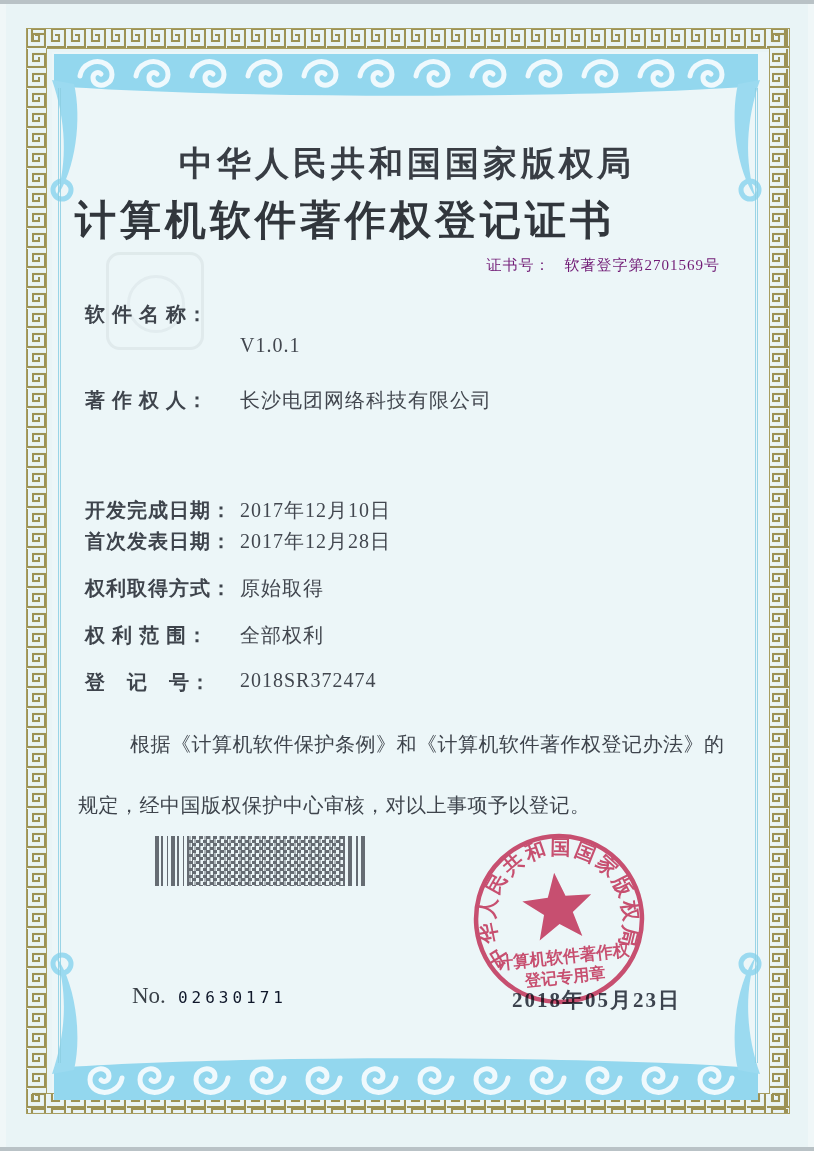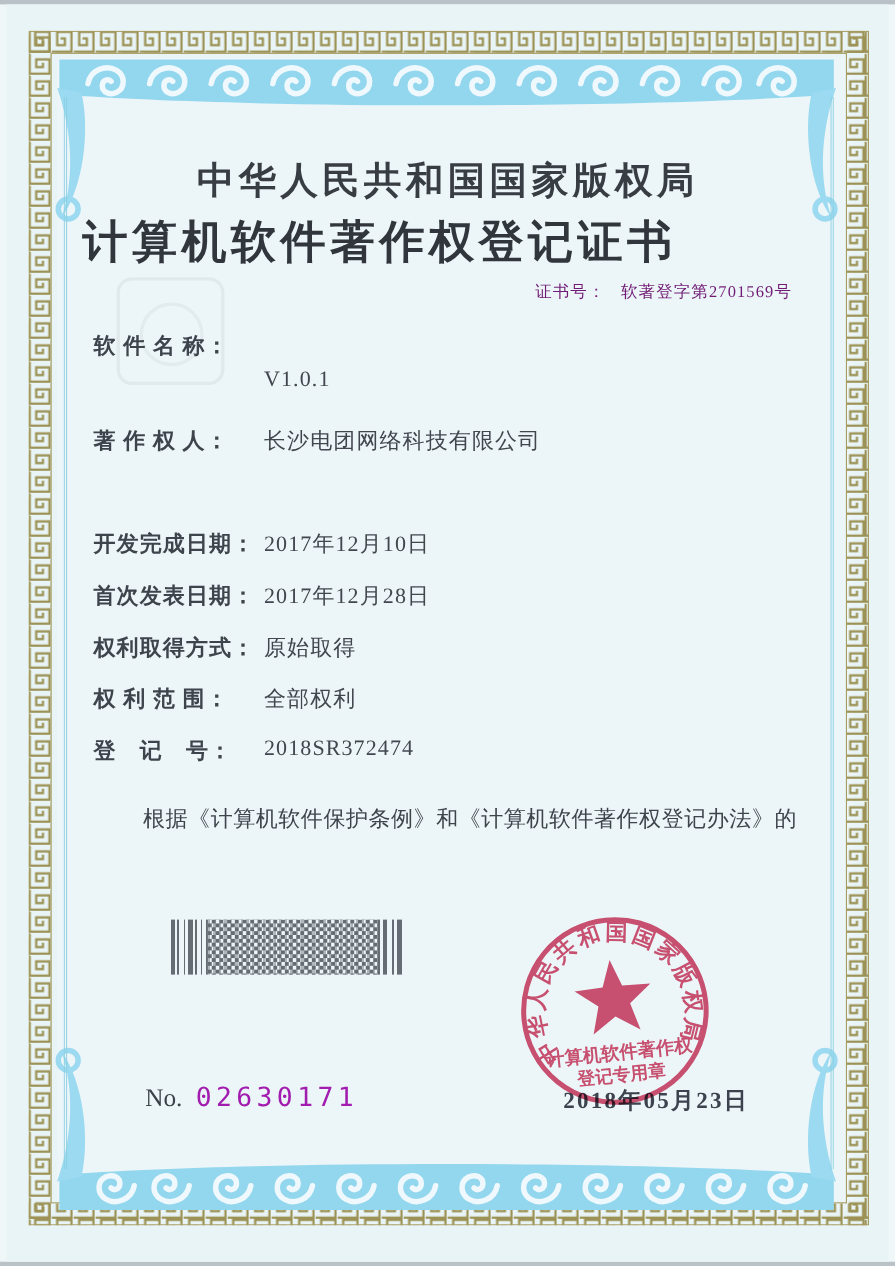--- a/index.html
+++ b/index.html
@@ -71,21 +71,21 @@
   .seal{
     position:absolute;left:472px;top:832px;width:174px;height:174px;z-index:2;
     transform:rotate(-6deg);opacity:.88;mix-blend-mode:multiply;
   }
   .issue-date{
     position:absolute;left:512px;top:986px;z-index:1;
     font-size:21px;color:#3c434e;letter-spacing:2px;font-weight:600;
   }
   .serial{position:absolute;left:132px;top:983px;font-size:23px;color:#3a4148;}
   .serial .serial-number{
-    font-family:"DejaVu Sans Mono",monospace;font-size:24px;color:#a21caf;
+    font-family:"DejaVu Sans Mono",monospace;font-size:16px;color:#0f172a;
     letter-spacing:4px;margin-left:12px;font-weight:400;
   }
 </style>
 </head>
 <body>
 
 <div class="scan-edge top"></div>
 <div class="scan-edge bottom"></div>
 
 <div class="paper">
@@ -153,21 +153,21 @@
 </div>
 
 <div class="row" style="top:301px">
   <span class="lbl">软 件 名 称：</span>
   <span class="val2">V1.0.1</span>
 </div>
 <div class="row" style="top:387px">
   <span class="lbl">著 作 权 人：</span>
   <span class="val">长沙电团网络科技有限公司</span>
 </div>
-<div class="row" style="top:481px">
+<div class="row" style="top:497px">
   <span class="lbl">开发完成日期：</span>
   <span class="val">2017年12月10日</span>
 </div>
 <div class="row" style="top:528px">
   <span class="lbl">首次发表日期：</span>
   <span class="val">2017年12月28日</span>
 </div>
 <div class="row" style="top:575px">
   <span class="lbl">权利取得方式：</span>
   <span class="val">原始取得</span>
@@ -176,20 +176,21 @@
   <span class="lbl">权 利 范 围：</span>
   <span class="val">全部权利</span>
 </div>
 <div class="row" style="top:669px">
   <span class="lbl">登　记　号：</span>
   <span class="val">2018SR372474</span>
 </div>
 
 <div class="statement">
   <div class="s1">根据《计算机软件保护条例》和《计算机软件著作权登记办法》的</div>
+  <div class="s2">规定，经中国版权保护中心审核，对以上事项予以登记。</div>
 </div>
 
 <div class="barcode">
   <div class="bc-start"></div>
   <div class="bc-mid"></div>
   <div class="bc-stop"></div>
 </div>
 
 <div class="issue-date">2018年05月23日</div>
 

